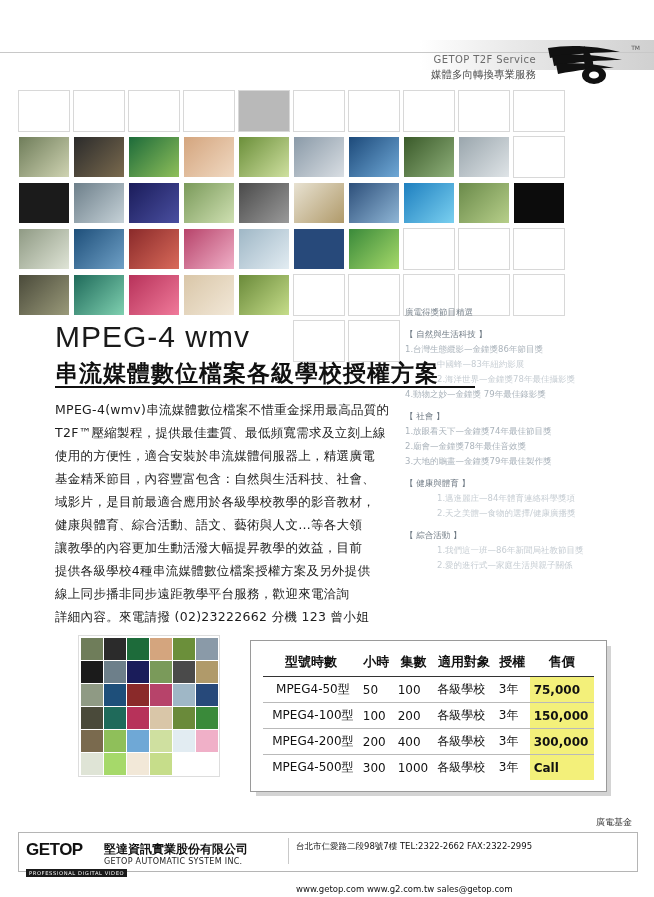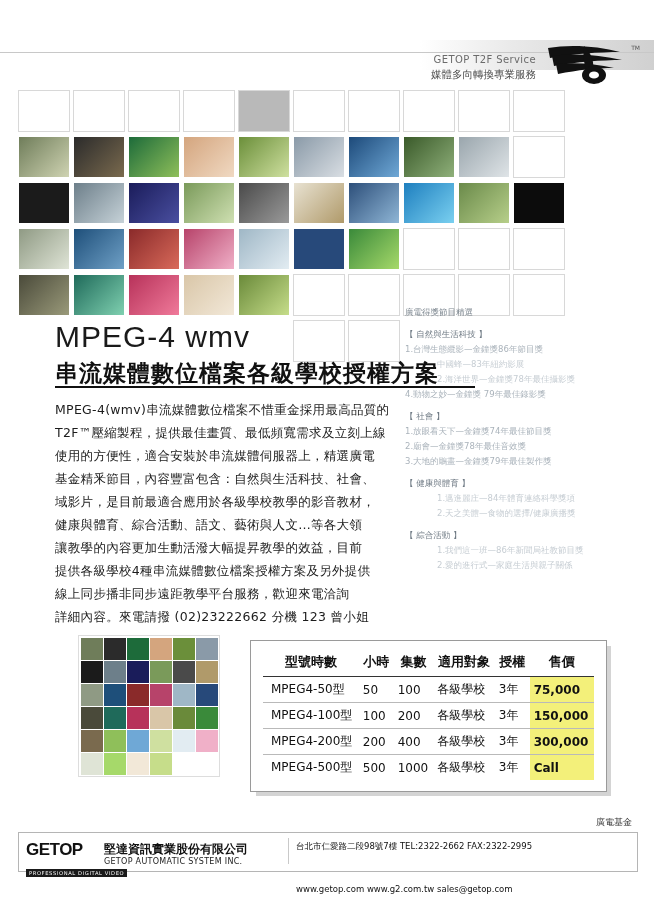--- a/index.html
+++ b/index.html
@@ -89,21 +89,21 @@
     font-size:12px;color:#111;
   }
   table.price th{
     font-size:13px;font-weight:bold;padding:2px 4px 5px 4px;text-align:center;
     border-bottom:1.5px solid #333;white-space:nowrap;
   }
   table.price td{
     padding:4px 4px;text-align:left;border-bottom:1px solid #b9b9b9;white-space:nowrap;
     font-size:12px;
   }
-  table.price td.model{text-align:left;padding-left:8px;margin-left:12px;}
+  table.price td.model{text-align:center;padding-left:8px;margin-left:12px;}
   td.price-cell{background:#f3f07a;font-weight:bold;}
   td.price-call{background:#f3f07a;font-weight:bold;}
   tr.last td{border-bottom:none;}
 
   
   .gefund{
     position:absolute;right:22px;top:816px;font-size:9px;color:#333;
   }
   .footerbar{
     position:absolute;left:18px;top:832px;width:618px;height:38px;
@@ -330,21 +330,21 @@
         <tr>
           <td class="model">MPEG4-200型</td>
           <td>200</td>
           <td>400</td>
           <td>各級學校</td>
           <td>3年</td>
           <td class="price-cell">300,000</td>
         </tr>
         <tr class="last">
           <td class="model">MPEG4-500型</td>
-          <td>500</td>
+          <td>300</td>
           <td>1000</td>
           <td>各級學校</td>
           <td>3年</td>
           <td class="price-call">Call</td>
         </tr>
       </tbody>
     </table>
   </div>
 
   <div class="gefund">廣電基金</div>

